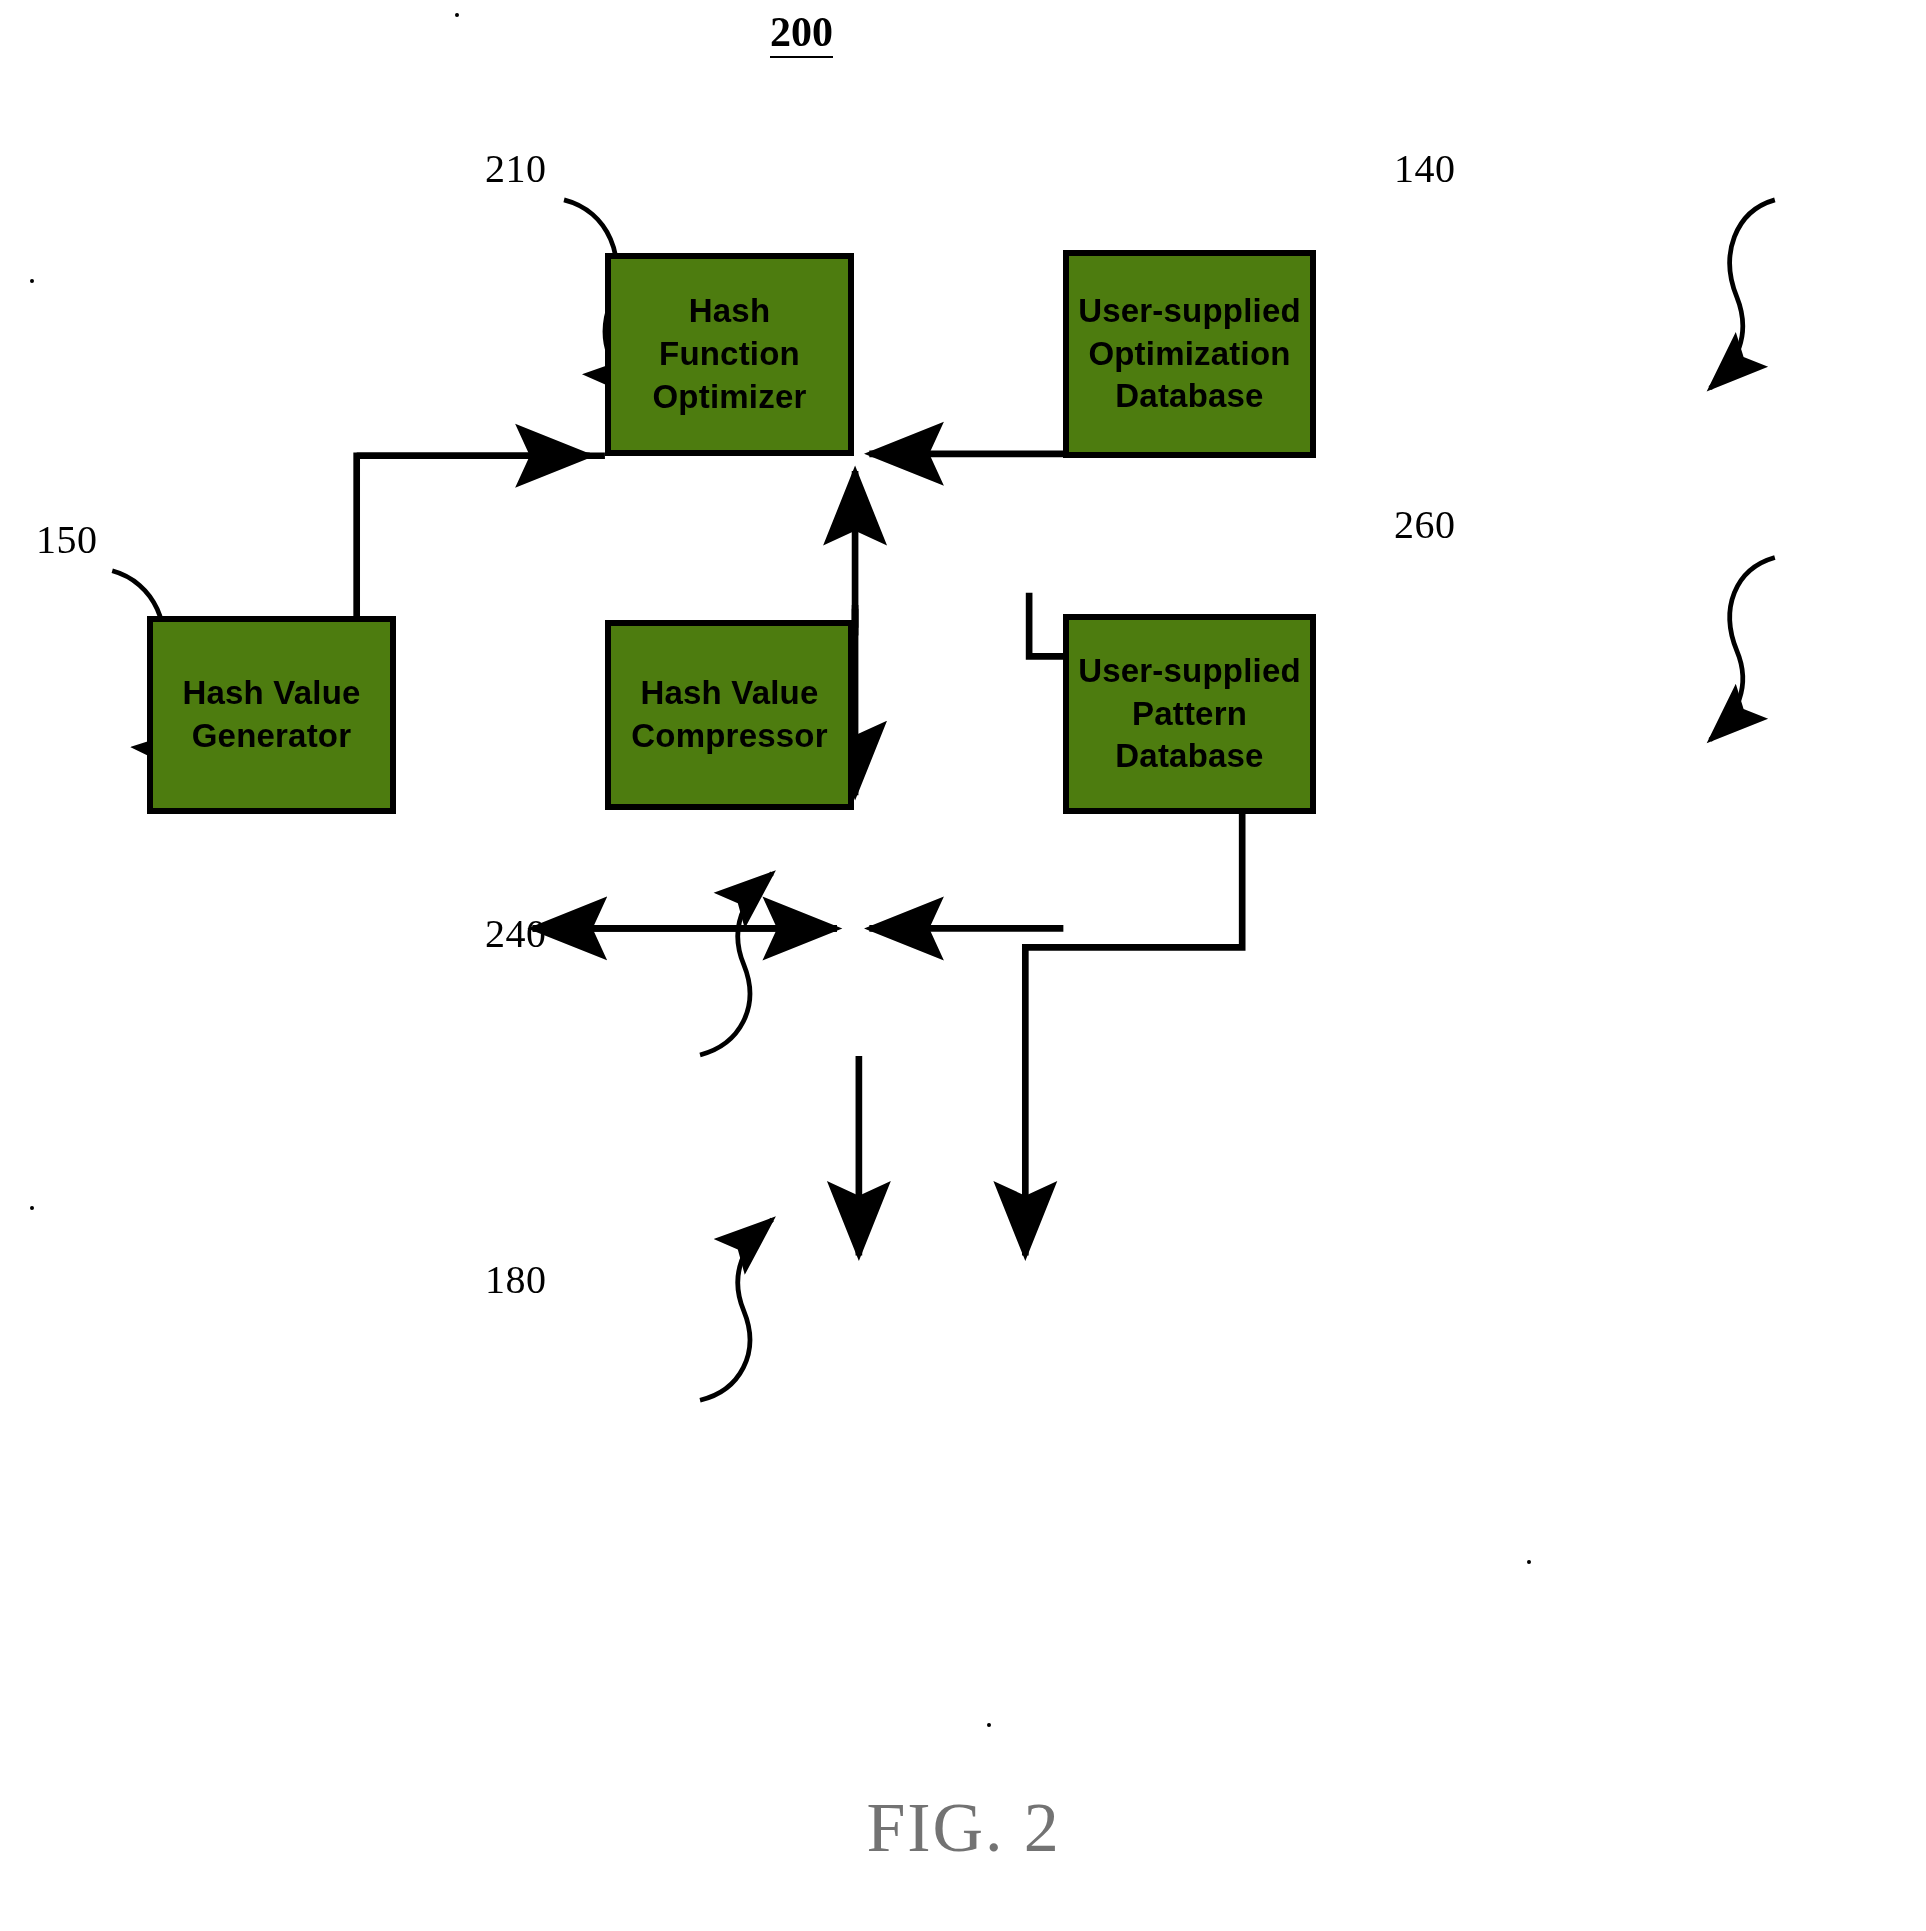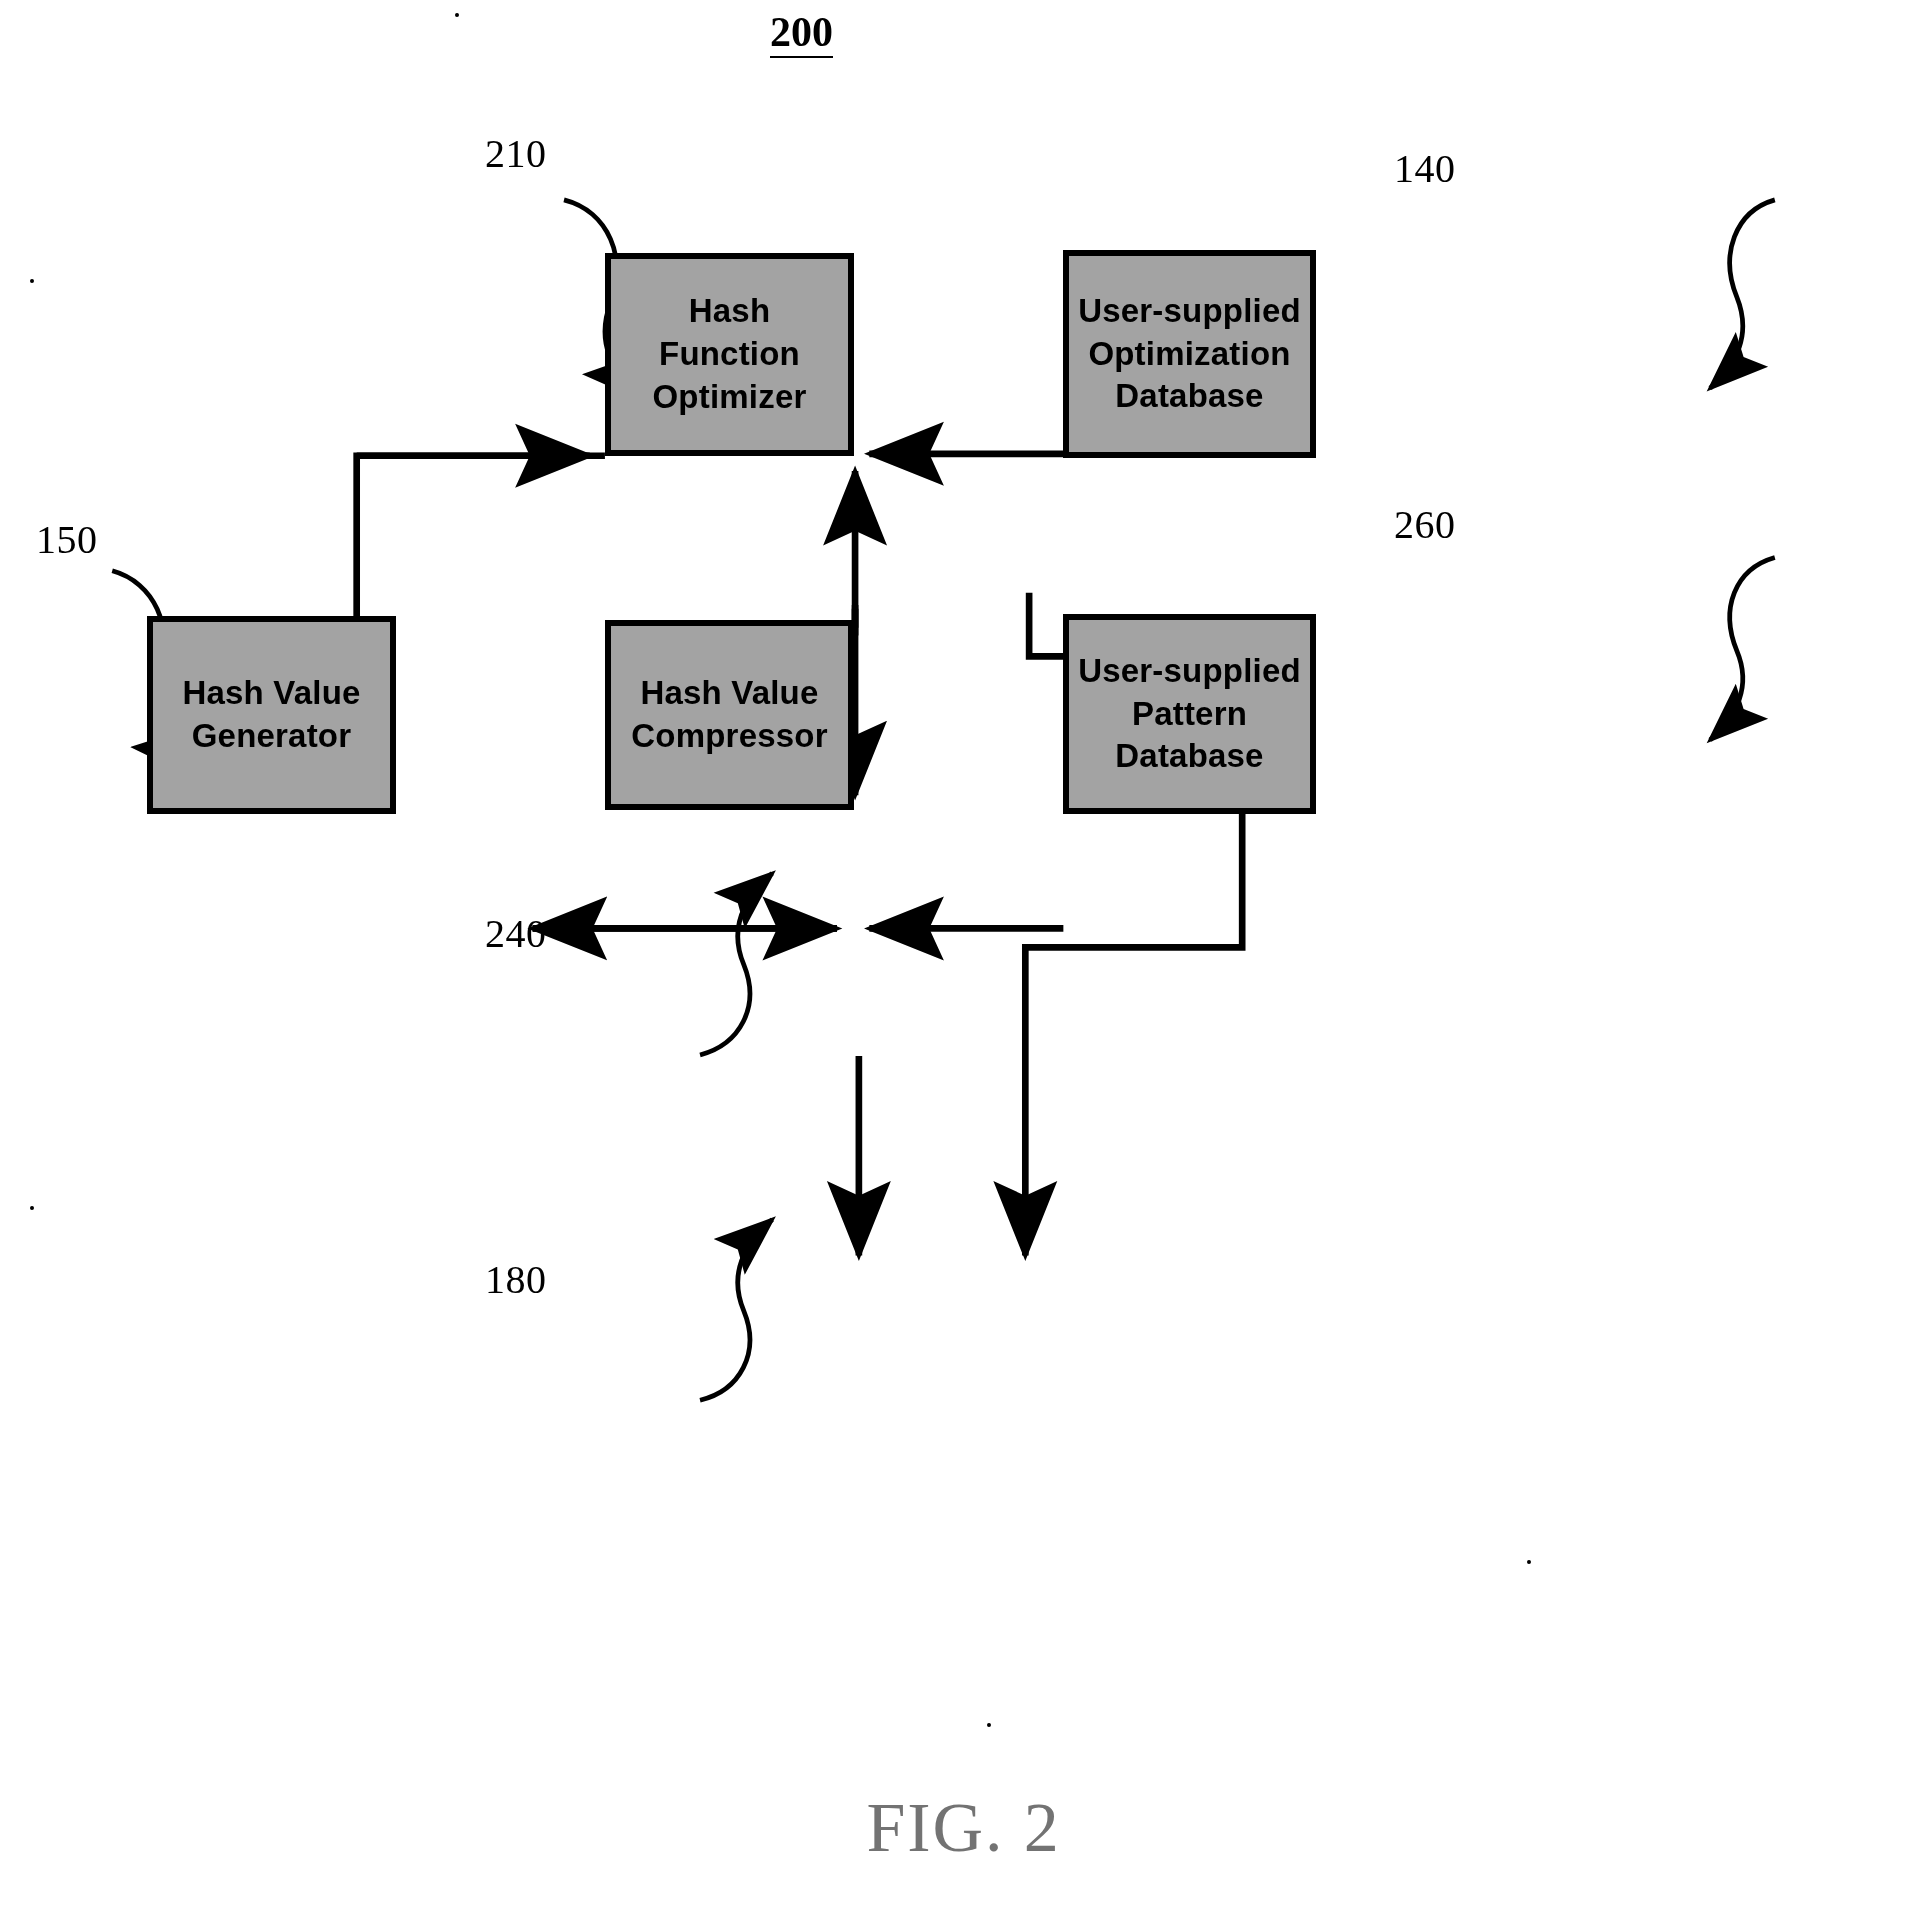--- a/index.html
+++ b/index.html
@@ -57,21 +57,21 @@
     text-align: center;
     font-family: "Liberation Serif", serif;
     font-size: 70px;
     color: #737373;
     letter-spacing: 1.9px;
   }
   .block {
     position: absolute;
     box-sizing: border-box;
     border: 6.7px solid #000;
-    background: #a3a3a3;
+    background: #4d7c0f;
     display: flex;
     align-items: center;
     justify-content: center;
     text-align: center;
     font-family: "Liberation Sans", sans-serif;
     font-size: 33px;
     font-weight: 700;
     line-height: 1.30;
     color: #000;
     letter-spacing: 0.2px;
@@ -188,21 +188,21 @@
 Compressor</span>
   </div>
 
   <div class="block" style="left:1063px; top:614px; width:253px; height:200px;">
     <span class="block-label">User-supplied
 Pattern
 Database</span>
   </div>
 
 
-  <div class="fig-number" style="left:485px; top:130px;">210</div>
+  <div class="fig-number" style="left:485px; top:145px;">210</div>
   <div class="fig-number" style="left:1394px; top:145px;">140</div>
   <div class="fig-number" style="left:36px; top:516px;">150</div>
   <div class="fig-number" style="left:1394px; top:501px;text-align:right;">260</div>
   <div class="fig-number" style="left:485px; top:910px;">240</div>
   <div class="fig-number" style="left:485px; top:1256px;">180</div>
 
   <div class="speck" style="left:30px; top:279px;"></div>
   <div class="speck" style="left:30px; top:1206px;"></div>
   <div class="speck" style="left:455px; top:13.3px;"></div>
   <div class="speck" style="left:987px; top:1723px;"></div>

